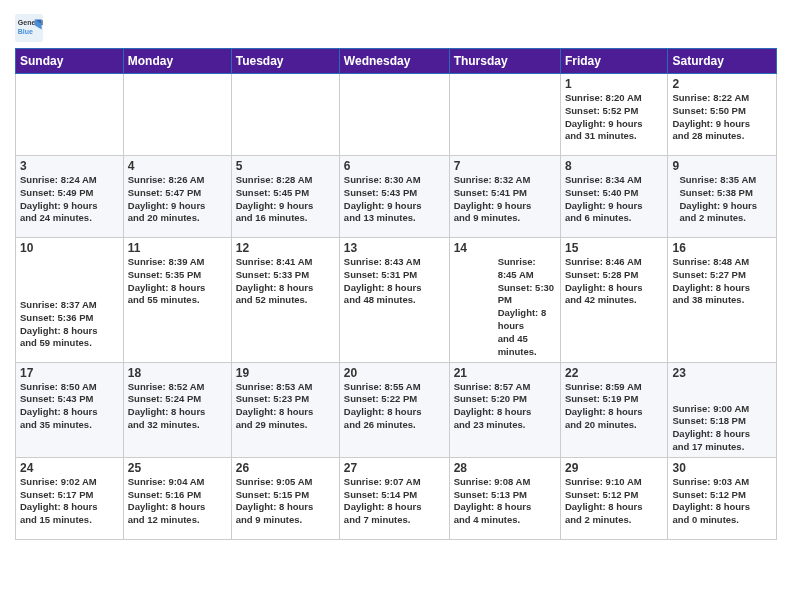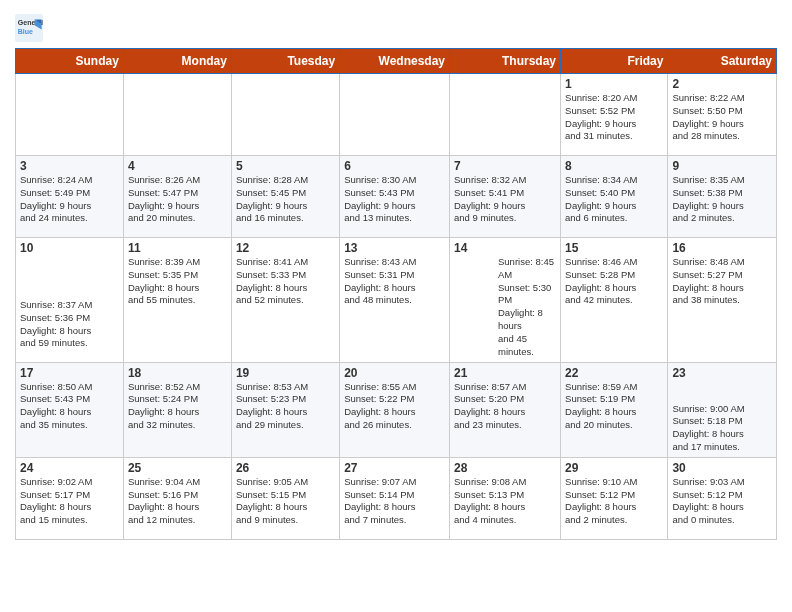--- a/index.html
+++ b/index.html
@@ -41,24 +41,24 @@
     .location {
       font-size: 16px;
       color: #555;
     }
     .calendar {
       width: 100%;
       border-collapse: collapse;
       font-size: 10px;
     }
     .calendar thead th {
-      background-color: #c2410c;
+      background-color: #4c1d95;
       color: #fff;
       padding: 5px 4px;
-      text-align: right;
+      text-align: left;
       font-size: 12px;
       border: 1px solid #2a6ab7;
     }
     .calendar tbody td {
       border: 1px solid #ccc;
       vertical-align: top;
       padding: 3px 4px;
       width: 113px;
       height: 82px;
       background: #fff;
@@ -70,20 +70,21 @@
       font-size: 12px;
       font-weight: bold;
       color: #333;
       display: block;
       margin-bottom: 1px;
     }
     .day-info {
       font-size: 9.5px;
       color: #333;
       line-height: 1.35;
+      font-weight: bold;
     }
     .empty-cell {
       background: #fff !important;
     }
   </style>
 </head>
 <body>
 
 <div class="container">
   <div class="header-section">
@@ -178,21 +179,21 @@
           </td>
           <td>
             <span class="day-number">8</span>
             <div class="day-info" style="white-space: pre-line;">Sunrise: 8:34 AM
 Sunset: 5:40 PM
 Daylight: 9 hours
 and 6 minutes.</div>
           </td>
           <td>
             <span class="day-number">9</span>
-            <div class="day-info" style="white-space: pre-line;">Sunrise: 8:35 AM
+            <div class="day-info" style="white-space: pre-line; margin-left: 7px;">Sunrise: 8:35 AM
 Sunset: 5:38 PM
 Daylight: 9 hours
 and 2 minutes.</div>
           </td>
         </tr>
         <tr>
           <td>
             <span class="day-number">10</span>
             <div class="day-info" style="white-space: pre-line; margin-top: 44px;">Sunrise: 8:37 AM
 Sunset: 5:36 PM

